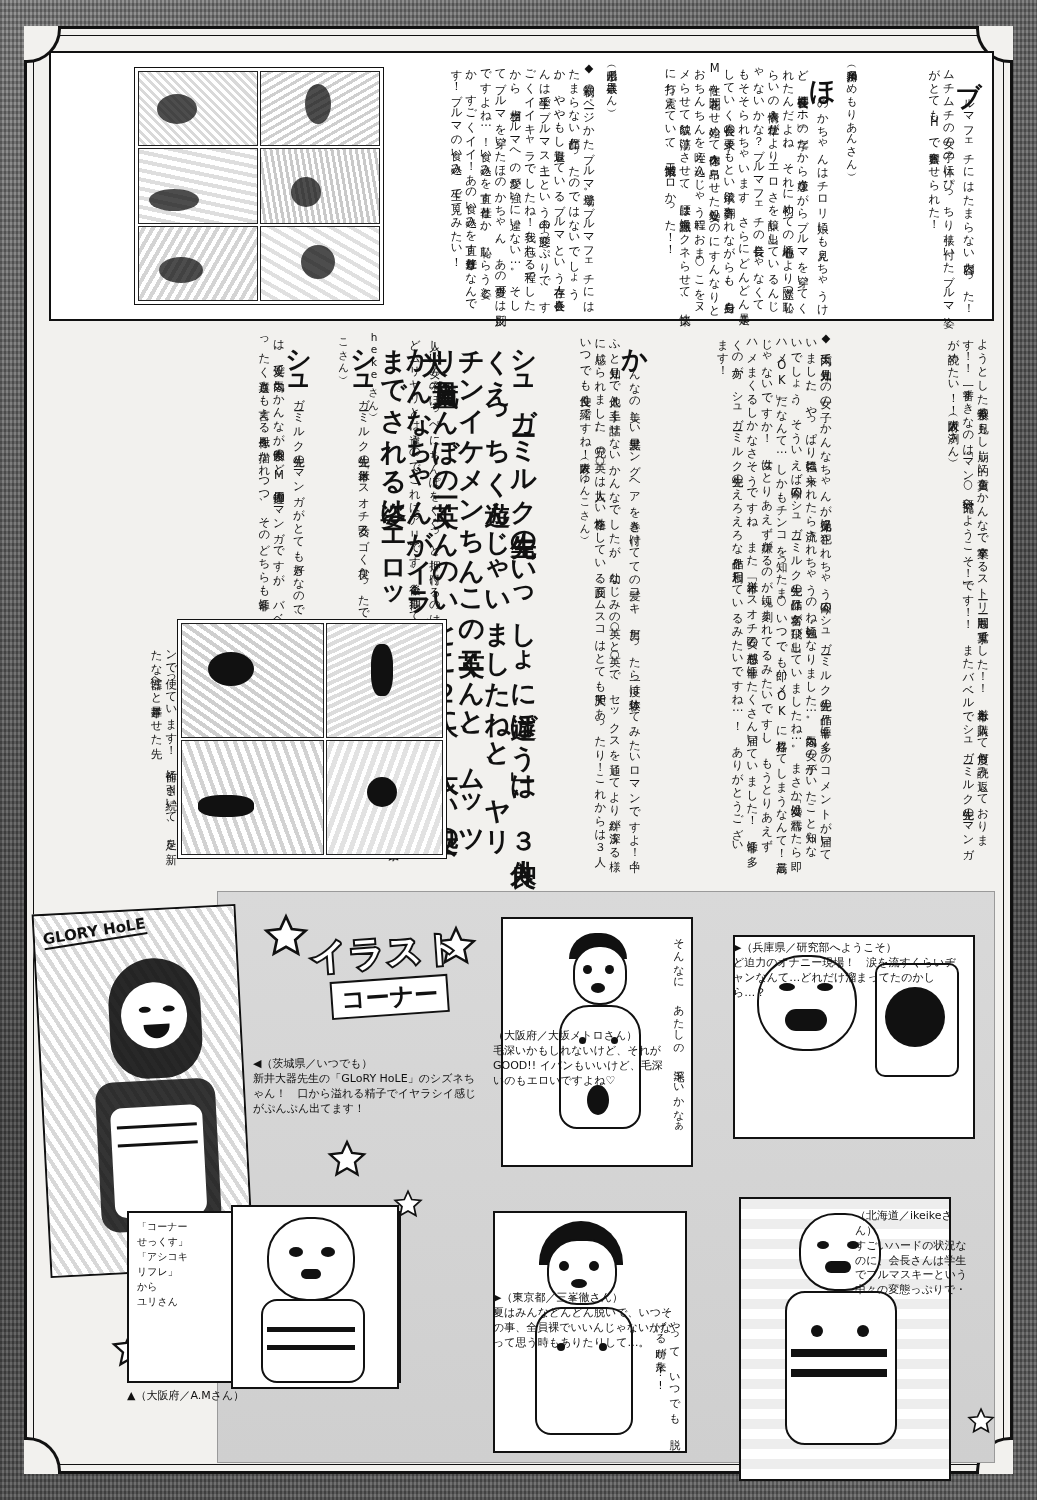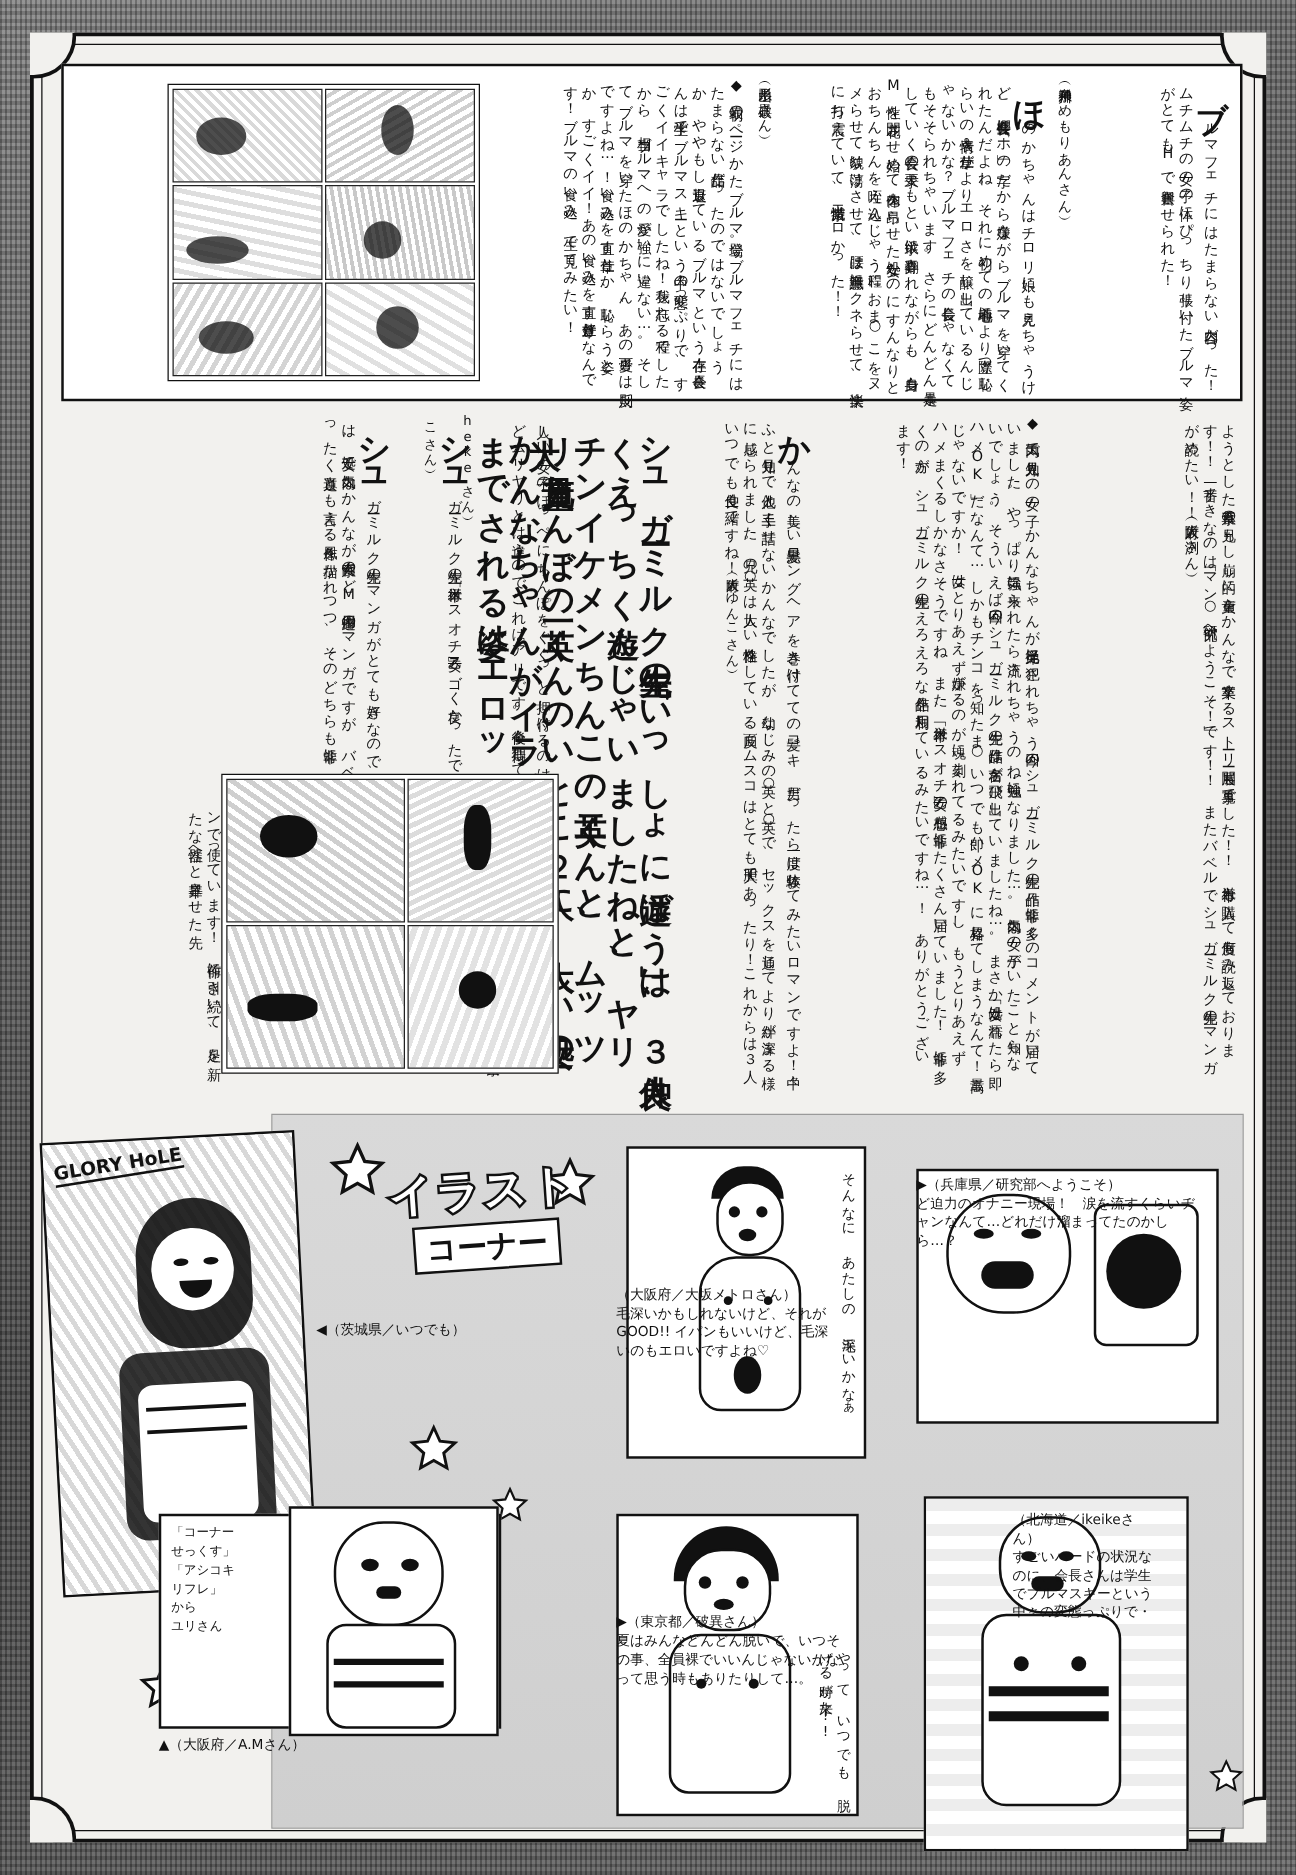--- a/index.html
+++ b/index.html
@@ -251,20 +251,21 @@
     <div class="ink" style="left:100px;top:96px;width:12px;height:6px;border-radius:50%"></div>
     <div class="ink" style="left:124px;top:96px;width:12px;height:6px;border-radius:50%"></div>
     <div class="ink" style="left:104px;top:114px;width:26px;height:14px;border-radius:0 0 14px 14px"></div>
     <div class="ink" style="left:52px;top:170px;width:120px;height:150px;border-radius:18px;opacity:.85"></div>
     <div style="position:absolute;left:66px;top:196px;width:92px;height:110px;background:#fff;border-radius:12px"></div>
     <div class="ink" style="left:72px;top:214px;width:80px;height:3px"></div>
     <div class="ink" style="left:72px;top:232px;width:80px;height:3px"></div>
   </div>
   <div class="cap" style="left:226px;top:1028px;width:226px">
     <div>◀（茨城県／いつでも）</div>
+    <div>新井大器先生の「GLoRY HoLE」のシズネちゃん！　口から溢れる精子でイヤラシイ感じがぷんぷん出てます！</div>
   </div>
 
   <div class="ill-card" style="left:474px;top:888px;width:188px;height:246px">
     <div class="ink" style="left:66px;top:14px;width:58px;height:26px;border-radius:30px 30px 0 0"></div>
     <div style="position:absolute;left:70px;top:26px;width:50px;height:56px;border:2px solid #111;border-radius:26px;background:#fff"></div>
     <div class="ink" style="left:80px;top:46px;width:9px;height:9px;border-radius:50%"></div>
     <div class="ink" style="left:102px;top:46px;width:9px;height:9px;border-radius:50%"></div>
     <div class="ink" style="left:88px;top:64px;width:14px;height:10px;border-radius:50%"></div>
     <div style="position:absolute;left:56px;top:86px;width:78px;height:120px;border:2px solid #111;border-radius:30px 30px 18px 18px;background:#fff"></div>
     <div class="ink" style="left:76px;top:118px;width:7px;height:7px;border-radius:50%"></div>
@@ -295,37 +296,37 @@
     <div style="position:absolute;left:52px;top:26px;width:66px;height:62px;border:2px solid #111;border-radius:30px;background:#fff"></div>
     <div class="ink" style="left:64px;top:48px;width:10px;height:10px;border-radius:50%"></div>
     <div class="ink" style="left:94px;top:48px;width:10px;height:10px;border-radius:50%"></div>
     <div class="ink" style="left:76px;top:66px;width:16px;height:9px;border-radius:50%"></div>
     <div style="position:absolute;left:40px;top:94px;width:94px;height:124px;border:2px solid #111;border-radius:26px 26px 16px 16px;background:#fff"></div>
     <div class="ink" style="left:62px;top:130px;width:8px;height:8px;border-radius:50%"></div>
     <div class="ink" style="left:104px;top:130px;width:8px;height:8px;border-radius:50%"></div>
     <div class="vtext" style="position:absolute;right:4px;top:100px;font-size:11px;height:124px">やって いつでも 脱げる時が来た!!</div>
   </div>
   <div class="cap" style="left:466px;top:1262px;width:180px">
-    <div>▶（東京都／破異さん）</div>
+    <div>▶（東京都／三峯徹さん）</div>
     <div>夏はみんなどんどん脱いで、いつその事、全員裸でいいんじゃないかなって思う時もありたりして…。</div>
   </div>
 
   <div class="ill-card" style="left:712px;top:1168px;width:208px;height:280px">
     <div style="position:absolute;inset:0;background:repeating-linear-gradient(0deg,#fff 0 10px,#ededed 10px 20px),repeating-linear-gradient(90deg,#fff 0 26px,#e6e6e6 26px 28px)"></div>
     <div style="position:absolute;left:58px;top:14px;width:78px;height:74px;border:2px solid #111;border-radius:36px;background:#fff"></div>
     <div class="ink" style="left:76px;top:42px;width:12px;height:8px;border-radius:50%"></div>
     <div class="ink" style="left:106px;top:42px;width:12px;height:8px;border-radius:50%"></div>
     <div class="ink" style="left:84px;top:62px;width:26px;height:12px;border-radius:12px"></div>
     <div style="position:absolute;left:44px;top:92px;width:108px;height:150px;border:2px solid #111;border-radius:20px;background:#fff"></div>
     <div class="ink" style="left:70px;top:126px;width:12px;height:12px;border-radius:50%"></div>
     <div class="ink" style="left:116px;top:126px;width:12px;height:12px;border-radius:50%"></div>
     <div class="ink" style="left:50px;top:150px;width:96px;height:8px"></div>
     <div class="ink" style="left:50px;top:170px;width:96px;height:8px"></div>
   </div>
-  <div class="cap" style="left:783px;top:1180px;width:120px">
+  <div class="cap" style="left:828px;top:1180px;width:120px">
     <div>（北海道／ikeikeさん）</div>
     <div>すごいハードの状況なのに、会長さんは学生でブルマスキーという中々の変態っぷりで・</div>
   </div>
 
   <div class="note-card" style="left:100px;top:1182px;width:270px;height:168px">
     <div style="position:absolute;left:0;top:0;width:130px;height:100%;border-right:1px solid #111;padding:6px 8px;box-sizing:border-box;" class="hand">
       <div>「コーナー</div>
       <div>せっくす」</div>
       <div>「アシコキ</div>
       <div>リフレ」</div>

